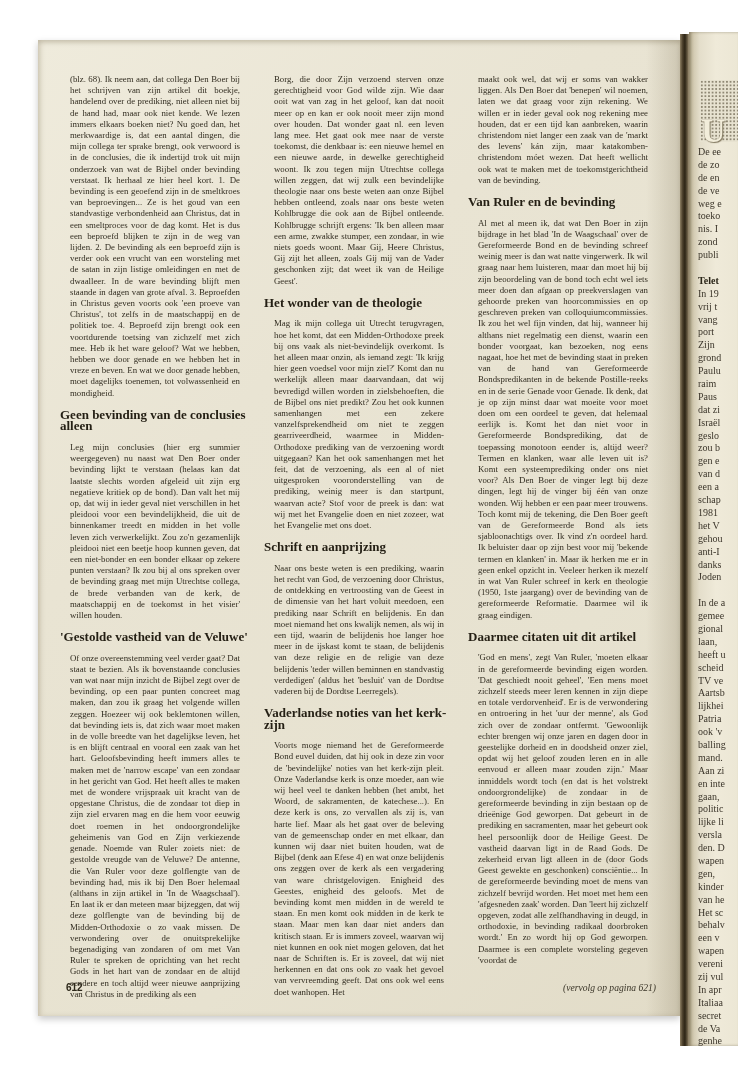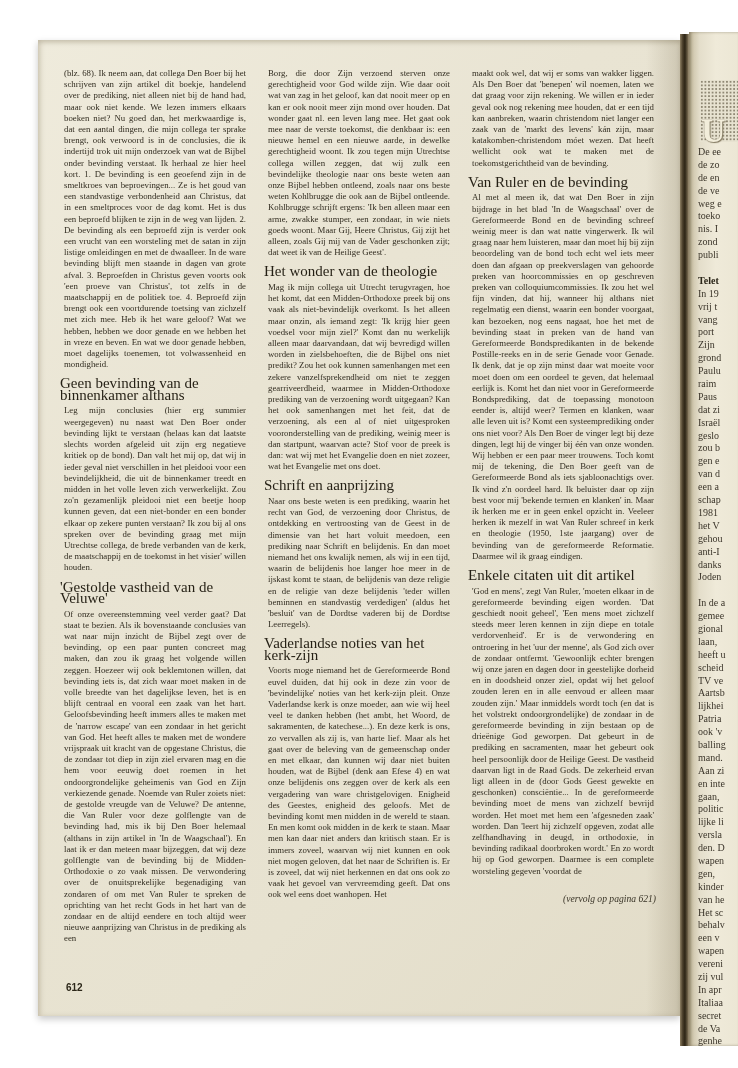--- a/index.html
+++ b/index.html
@@ -21,23 +21,23 @@
   }
   .cols{
     position:absolute;left:22px;top:24px;width:600px;height:938px;
     display:flex;gap:14px;overflow:hidden;
   }
   .col{
     width:190px;height:100%;overflow:hidden;
     color:#322d21;font-size:8.8px;line-height:11.2px;
     text-align:justify;hyphens:auto;-webkit-hyphens:auto;
   }
-  .col .para{margin:4px;}
+  .col .para{margin:10px;}
   .col .heading{
-    margin:8px 0 2px 0;font-size:15px;font-weight:normal;color:#241f14;
+    margin:8px 0 2px 0;font-size:13px;font-weight:bold;color:#241f14;
     text-align:left;line-height:11.5px;
   }
   .col .note{
     margin:16px 2px 0 0;text-align:right;font-style:italic;font-size:9.6px;color:#383326;
   }
   .page-number{
     position:absolute;left:28px;top:942px;font-weight:bold;font-size:10px;color:#2c2719;
     font-family:"Liberation Sans","DejaVu Sans",sans-serif;
   }
   
@@ -71,39 +71,39 @@
   .edge-line{height:12.9px;overflow:hidden;}
   .edge-line.bold{font-weight:bold;color:#2a2518;}
 </style>
 </head>
 <body>
 
 <div class="paper-main">
   <div class="cols">
       <div class="col">
         <p class="para">(blz. 68). Ik neem aan, dat collega Den Boer bij het schrijven van zijn artikel dit boekje, handelend over de prediking, niet alleen niet bij de hand had, maar ook niet kende. We lezen immers elkaars boeken niet? Nu goed dan, het merkwaardige is, dat een aantal dingen, die mijn collega ter sprake brengt, ook verwoord is in de conclusies, die ik indertijd trok uit mijn onderzoek van wat de Bijbel onder bevinding verstaat. Ik herhaal ze hier heel kort. 1. De bevinding is een geoefend zijn in de smeltkroes van beproevingen... Ze is het goud van een standvastige verbondenheid aan Christus, dat in een smeltproces voor de dag komt. Het is dus een beproefd blijken te zijn in de weg van lijden. 2. De bevinding als een beproefd zijn is verder ook een vrucht van een worsteling met de satan in zijn listige omleidingen en met de dwaalleer. In de ware bevinding blijft men staande in dagen van grote afval. 3. Beproefden in Christus geven voorts ook 'een proeve van Christus', tot zelfs in de maatschappij en de politiek toe. 4. Beproefd zijn brengt ook een voortdurende toetsing van zichzelf met zich mee. Heb ik het ware geloof? Wat we hebben, hebben we door genade en we hebben het in vreze en beven. En wat we door genade hebben, moet dagelijks toenemen, tot volwassenheid en mondigheid.</p>
-        <h3 class="heading">Geen bevinding van de binnenkamer althans</h3>
+        <h3 class="heading">Geen bevinding van de conclusies alleen</h3>
         <p class="para">Leg mijn conclusies (hier erg summier weergegeven) nu naast wat Den Boer onder bevinding lijkt te verstaan (helaas kan dat laatste slechts worden afgeleid uit zijn erg negatieve kritiek op de bond). Dan valt het mij op, dat wij in ieder geval niet verschillen in het pleidooi voor een bevindelijkheid, die uit de binnenkamer treedt en midden in het volle leven zich verwerkelijkt. Zou zo'n gezamenlijk pleidooi niet een beetje hoop kunnen geven, dat een niet-bonder en een bonder elkaar op zekere punten verstaan? Ik zou bij al ons spreken over de bevinding graag met mijn Utrechtse collega, de brede verbanden van de kerk, de maatschappij en de toekomst in het visier' willen houden.</p>
         <h3 class="heading">'Gestolde vastheid van de Veluwe'</h3>
         <p class="para">Of onze overeenstemming veel verder gaat? Dat staat te bezien. Als ik bovenstaande conclusies van wat naar mijn inzicht de Bijbel zegt over de bevinding, op een paar punten concreet mag maken, dan zou ik graag het volgende willen zeggen. Hoezeer wij ook beklemtonen willen, dat bevinding iets is, dat zich waar moet maken in de volle breedte van het dagelijkse leven, het is en blijft centraal en vooral een zaak van het hart. Geloofsbevinding heeft immers alles te maken met de 'narrow escape' van een zondaar in het gericht van God. Het heeft alles te maken met de wondere vrijspraak uit kracht van de opgestane Christus, die de zondaar tot diep in zijn ziel ervaren mag en die hem voor eeuwig doet roemen in het ondoorgrondelijke geheimenis van God en Zijn verkiezende genade. Noemde van Ruler zoiets niet: de gestolde vreugde van de Veluwe? De antenne, die Van Ruler voor deze golflengte van de bevinding had, mis ik bij Den Boer helemaal (althans in zijn artikel in 'In de Waagschaal'). En laat ik er dan meteen maar bijzeggen, dat wij deze golflengte van de bevinding bij de Midden-Orthodoxie o zo vaak missen. De verwondering over de onuitsprekelijke begenadiging van zondaren of om met Van Ruler te spreken de oprichting van het recht Gods in het hart van de zondaar en de altijd eendere en toch altijd weer nieuwe aanprijzing van Christus in de prediking als een</p>
       </div>
       <div class="col">
         <p class="para">Borg, die door Zijn verzoend sterven onze gerechtigheid voor God wilde zijn. Wie daar ooit wat van zag in het geloof, kan dat nooit meer op en kan er ook nooit meer zijn mond over houden. Dat wonder gaat nl. een leven lang mee. Het gaat ook mee naar de verste toekomst, die denkbaar is: een nieuwe hemel en een nieuwe aarde, in dewelke gerechtigheid woont. Ik zou tegen mijn Utrechtse collega willen zeggen, dat wij zulk een bevindelijke theologie naar ons beste weten aan onze Bijbel hebben ontleend, zoals naar ons beste weten Kohlbrugge die ook aan de Bijbel ontleende. Kohlbrugge schrijft ergens: 'Ik ben alleen maar een arme, zwakke stumper, een zondaar, in wie niets goeds woont. Maar Gij, Heere Christus, Gij zijt het alleen, zoals Gij mij van de Vader geschonken zijt; dat weet ik van de Heilige Geest'.</p>
         <h3 class="heading">Het wonder van de theologie</h3>
         <p class="para">Mag ik mijn collega uit Utrecht terugvragen, hoe het komt, dat een Midden-Orthodoxe preek bij ons vaak als niet-bevindelijk overkomt. Is het alleen maar onzin, als iemand zegt: 'Ik krijg hier geen voedsel voor mijn ziel?' Komt dan nu werkelijk alleen maar daarvandaan, dat wij bevredigd willen worden in zielsbehoeften, die de Bijbel ons niet predikt? Zou het ook kunnen samenhangen met een zekere vanzelfsprekendheid om niet te zeggen gearriveerdheid, waarmee in Midden-Orthodoxe prediking van de verzoening wordt uitgegaan? Kan het ook samenhangen met het feit, dat de verzoening, als een al of niet uitgesproken vooronderstelling van de prediking, weinig meer is dan startpunt, waarvan acte? Stof voor de preek is dan: wat wij met het Evangelie doen en niet zozeer, wat het Evangelie met ons doet.</p>
         <h3 class="heading">Schrift en aanprijzing</h3>
         <p class="para">Naar ons beste weten is een prediking, waarin het recht van God, de verzoening door Christus, de ontdekking en vertroosting van de Geest in de dimensie van het hart voluit meedoen, een prediking naar Schrift en belijdenis. En dan moet niemand het ons kwalijk nemen, als wij in een tijd, waarin de belijdenis hoe langer hoe meer in de ijskast komt te staan, de belijdenis van deze religie en de religie van deze belijdenis 'teder willen beminnen en standvastig verdedigen' (aldus het 'besluit' van de Dordtse vaderen bij de Dordtse Leerregels).</p>
         <h3 class="heading">Vaderlandse noties van het kerk-zijn</h3>
         <p class="para">Voorts moge niemand het de Gereformeerde Bond euvel duiden, dat hij ook in deze zin voor de 'bevindelijke' noties van het kerk-zijn pleit. Onze Vaderlandse kerk is onze moeder, aan wie wij heel veel te danken hebben (het ambt, het Woord, de sakramenten, de katechese...). En deze kerk is ons, zo vervallen als zij is, van harte lief. Maar als het gaat over de beleving van de gemeenschap onder en met elkaar, dan kunnen wij daar niet buiten houden, wat de Bijbel (denk aan Efese 4) en wat onze belijdenis ons zeggen over de kerk als een vergadering van ware christgelovigen. Enigheid des Geestes, enigheid des geloofs. Met de bevinding komt men midden in de wereld te staan. En men komt ook midden in de kerk te staan. Maar men kan daar niet anders dan kritisch staan. Er is immers zoveel, waarvan wij niet kunnen en ook niet mogen geloven, dat het naar de Schriften is. Er is zoveel, dat wij niet herkennen en dat ons ook zo vaak het gevoel van vervreemding geeft. Dat ons ook wel eens doet wanhopen. Het</p>
       </div>
       <div class="col">
         <p class="para">maakt ook wel, dat wij er soms van wakker liggen. Als Den Boer dat 'benepen' wil noemen, laten we dat graag voor zijn rekening. We willen er in ieder geval ook nog rekening mee houden, dat er een tijd kan aanbreken, waarin christendom niet langer een zaak van de 'markt des levens' kán zijn, maar katakomben-christendom móet wezen. Dat heeft wellicht ook wat te maken met de toekomstgerichtheid van de bevinding.</p>
         <h3 class="heading">Van Ruler en de bevinding</h3>
         <p class="para">Al met al meen ik, dat wat Den Boer in zijn bijdrage in het blad 'In de Waagschaal' over de Gereformeerde Bond en de bevinding schreef weinig meer is dan wat natte vingerwerk. Ik wil graag naar hem luisteren, maar dan moet hij bij zijn beoordeling van de bond toch echt wel iets meer doen dan afgaan op preekverslagen van gehoorde preken van hoorcommissies en op geschreven preken van colloquiumcommissies. Ik zou het wel fijn vinden, dat hij, wanneer hij althans niet regelmatig een dienst, waarin een bonder voorgaat, kan bezoeken, nog eens nagaat, hoe het met de bevinding staat in preken van de hand van Gereformeerde Bondspredikanten in de bekende Postille-reeks en in de serie Genade voor Genade. Ik denk, dat je op zijn minst daar wat moeite voor moet doen om een oordeel te geven, dat helemaal eerlijk is. Komt het dan niet voor in Gereformeerde Bondsprediking, dat de toepassing monotoon eender is, altijd weer? Termen en klanken, waar alle leven uit is? Komt een systeemprediking onder ons niet voor? Als Den Boer de vinger legt bij deze dingen, legt hij de vinger bij één van onze wonden. Wij hebben er een paar meer trouwens. Toch komt mij de tekening, die Den Boer geeft van de Gereformeerde Bond als iets sjabloonachtigs over. Ik vind z'n oordeel hard. Ik beluister daar op zijn best voor mij 'bekende termen en klanken' in. Maar ik herken me er in geen enkel opzicht in. Veeleer herken ik mezelf in wat Van Ruler schreef in kerk en theologie (1950, 1ste jaargang) over de bevinding van de gereformeerde Reformatie. Daarmee wil ik graag eindigen.</p>
-        <h3 class="heading">Enkele citaten uit dit artikel</h3>
+        <h3 class="heading">Daarmee citaten uit dit artikel</h3>
         <p class="para">'God en mens', zegt Van Ruler, 'moeten elkaar in de gereformeerde bevinding eigen worden. 'Dat geschiedt nooit geheel', 'Een mens moet zichzelf steeds meer leren kennen in zijn diepe en totale verdorvenheid'. Er is de verwondering en ontroering in het 'uur der menne', als God zich over de zondaar ontfermt. 'Gewoonlijk echter brengen wij onze jaren en dagen door in geestelijke dorheid en in doodsheid onzer ziel, opdat wij het geloof zouden leren en in alle eenvoud er alleen maar zouden zijn.' Maar inmiddels wordt toch (en dat is het volstrekt ondoorgrondelijke) de zondaar in de gereformeerde bevinding in zijn bestaan op de drieënige God geworpen. Dat gebeurt in de prediking en sacramenten, maar het gebeurt ook heel persoonlijk door de Heilige Geest. De vastheid daarvan ligt in de Raad Gods. De zekerheid ervan ligt alleen in de (door Gods Geest gewekte en geschonken) consciëntie... In de gereformeerde bevinding moet de mens van zichzelf bevrijd worden. Het moet met hem een 'afgesneden zaak' worden. Dan 'leert hij zichzelf opgeven, zodat alle zelfhandhaving in deugd, in orthodoxie, in bevinding radikaal doorbroken wordt.' En zo wordt hij op God geworpen. Daarmee is een complete worsteling gegeven 'voordat de</p>
         <p class="note">(vervolg op pagina 621)</p>
       </div>
     </div>
   <div class="page-number">612</div>
 </div>
 
 <div class="spine"></div>
 
 <div class="paper-right">

